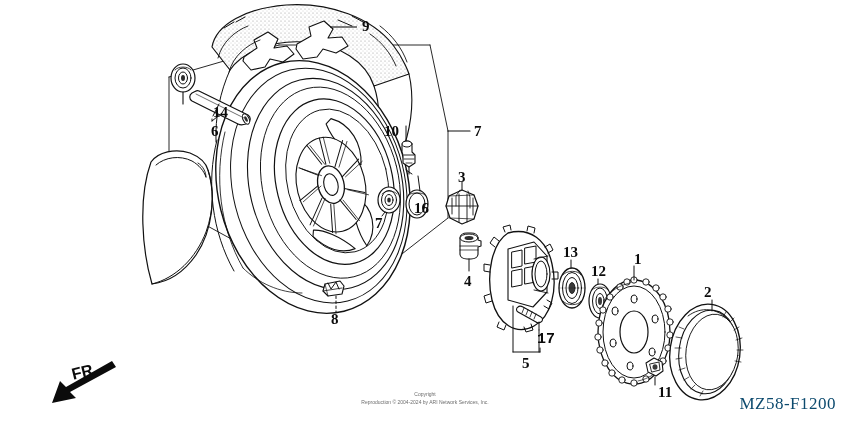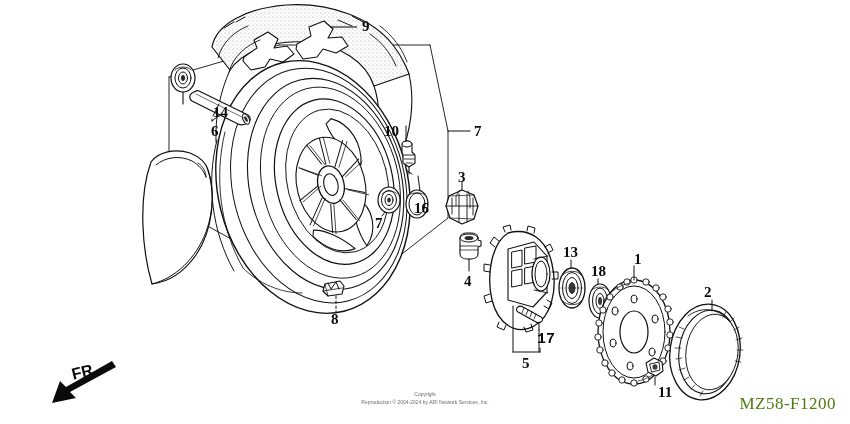--- a/index.html
+++ b/index.html
@@ -22,21 +22,21 @@
     line-height:1;
     white-space:nowrap;
     user-select:none;
   }
   #partno{
     position:absolute;
     right:14px;bottom:10px;
     font-family:"Liberation Serif", serif;
     font-size:17px;
     letter-spacing:0.5px;
-    color:#4d7c0f;
+    color:#0c4a6e;
     white-space:nowrap;
   }
   #copyright{
     position:absolute;
     left:0;right:0;bottom:18px;
     text-align:center;
     font-family:"Liberation Sans", sans-serif;
     font-size:5px;
     color:#6d6d6d;
     line-height:1.5;
@@ -417,21 +417,21 @@
   <div class="callout" style="left:704px;top:285px;">2</div>
   <div class="callout" style="left:458px;top:170px;">3</div>
   <div class="callout" style="left:464px;top:274px;">4</div>
   <div class="callout" style="left:522px;top:356px;">5</div>
   <div class="callout" style="left:211px;top:124px;">6</div>
   <div class="callout" style="left:474px;top:124px;">7</div>
   <div class="callout" style="left:331px;top:312px;">8</div>
   <div class="callout" style="left:362px;top:19px;">9</div>
   <div class="callout" style="left:384px;top:124px;">10</div>
   <div class="callout" style="left:638px;top:385px;margin-left:20px;">11</div>
-  <div class="callout" style="left:591px;top:264px;">18</div>
+  <div class="callout" style="left:591px;top:264px;">12</div>
   <div class="callout" style="left:563px;top:245px;">13</div>
   <div class="callout" style="left:177px;top:105px;margin-left:36px;">14</div>
   <div class="callout" style="left:375px;top:216px;">7</div>
   <div class="callout" style="left:414px;top:175px;margin-top:26px;">16</div>
   <div class="callout" style="left:537px;top:332px;font-family:Liberation Mono, monospace;">17</div>
 
   <svg style="position:absolute;left:0;top:0;width:850px;height:424px;pointer-events:none;">
     <path d="M330,27 L357,27" stroke="#111" stroke-width="1.1" fill="none"></path>
   </svg>
 

